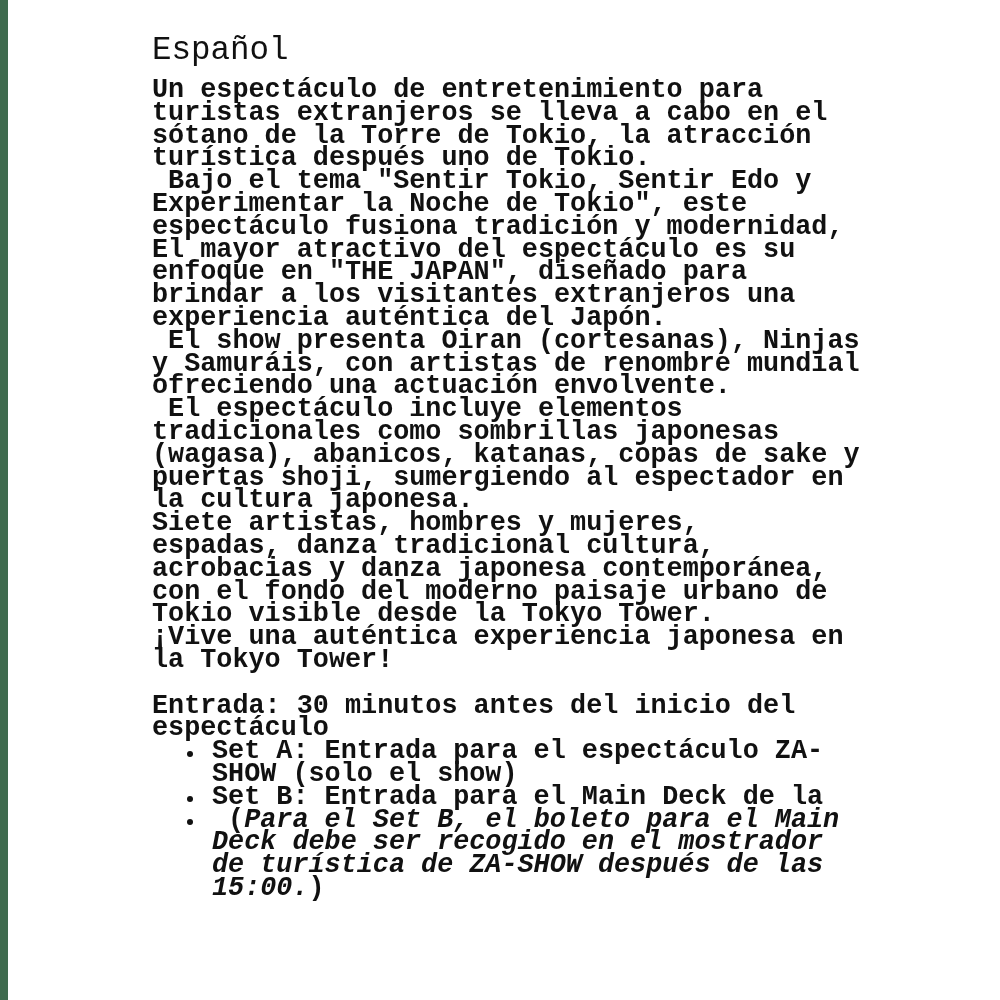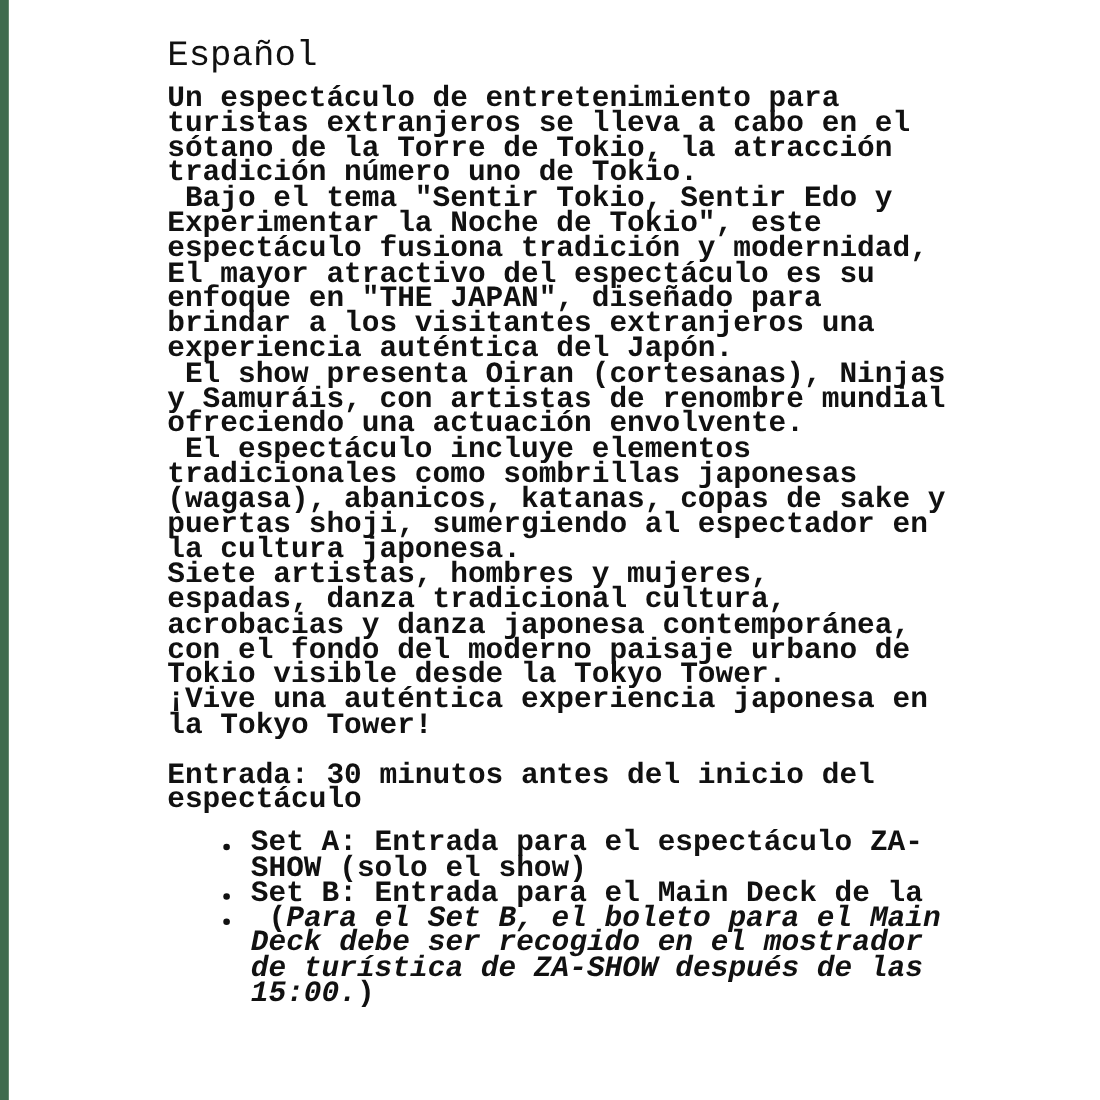--- a/index.html
+++ b/index.html
@@ -47,21 +47,21 @@
       display: block;
       white-space: pre;
       height: 22.8px;
     }
     .blank {
       display: block;
       height: 22.8px;
     }
     .list {
       list-style: none;
-      margin: 16px;
+      margin: 0;
       padding: 0;
     }
     .list-item {
       position: relative;
       padding-left: 60px;
     }
     .bullet {
       position: absolute;
       left: 30px;
       top: 0;
@@ -88,21 +88,21 @@
 
 <div class="side-bar"></div>
 
 <div class="content">
   <h1 class="heading">Español</h1>
 
   <div class="body-text">
     <span class="line">Un espectáculo de entretenimiento para</span>
     <span class="line">turistas extranjeros se lleva a cabo en el</span>
     <span class="line">sótano de la Torre de Tokio, la atracción</span>
-    <span class="line">tradición número uno de Tokio.</span>
+    <span class="line">turística después uno de Tokio.</span>
     <span class="line"> Bajo el tema "Sentir Tokio, Sentir Edo y</span>
     <span class="line">Experimentar la Noche de Tokio", este</span>
     <span class="line">espectáculo fusiona tradición y modernidad,</span>
     <span class="line">El mayor atractivo del espectáculo es su</span>
     <span class="line">enfoque en "THE JAPAN", diseñado para</span>
     <span class="line">brindar a los visitantes extranjeros una</span>
     <span class="line">experiencia auténtica del Japón.</span>
     <span class="line"> El show presenta Oiran (cortesanas), Ninjas</span>
     <span class="line">y Samuráis, con artistas de renombre mundial</span>
     <span class="line">ofreciendo una actuación envolvente.</span>

